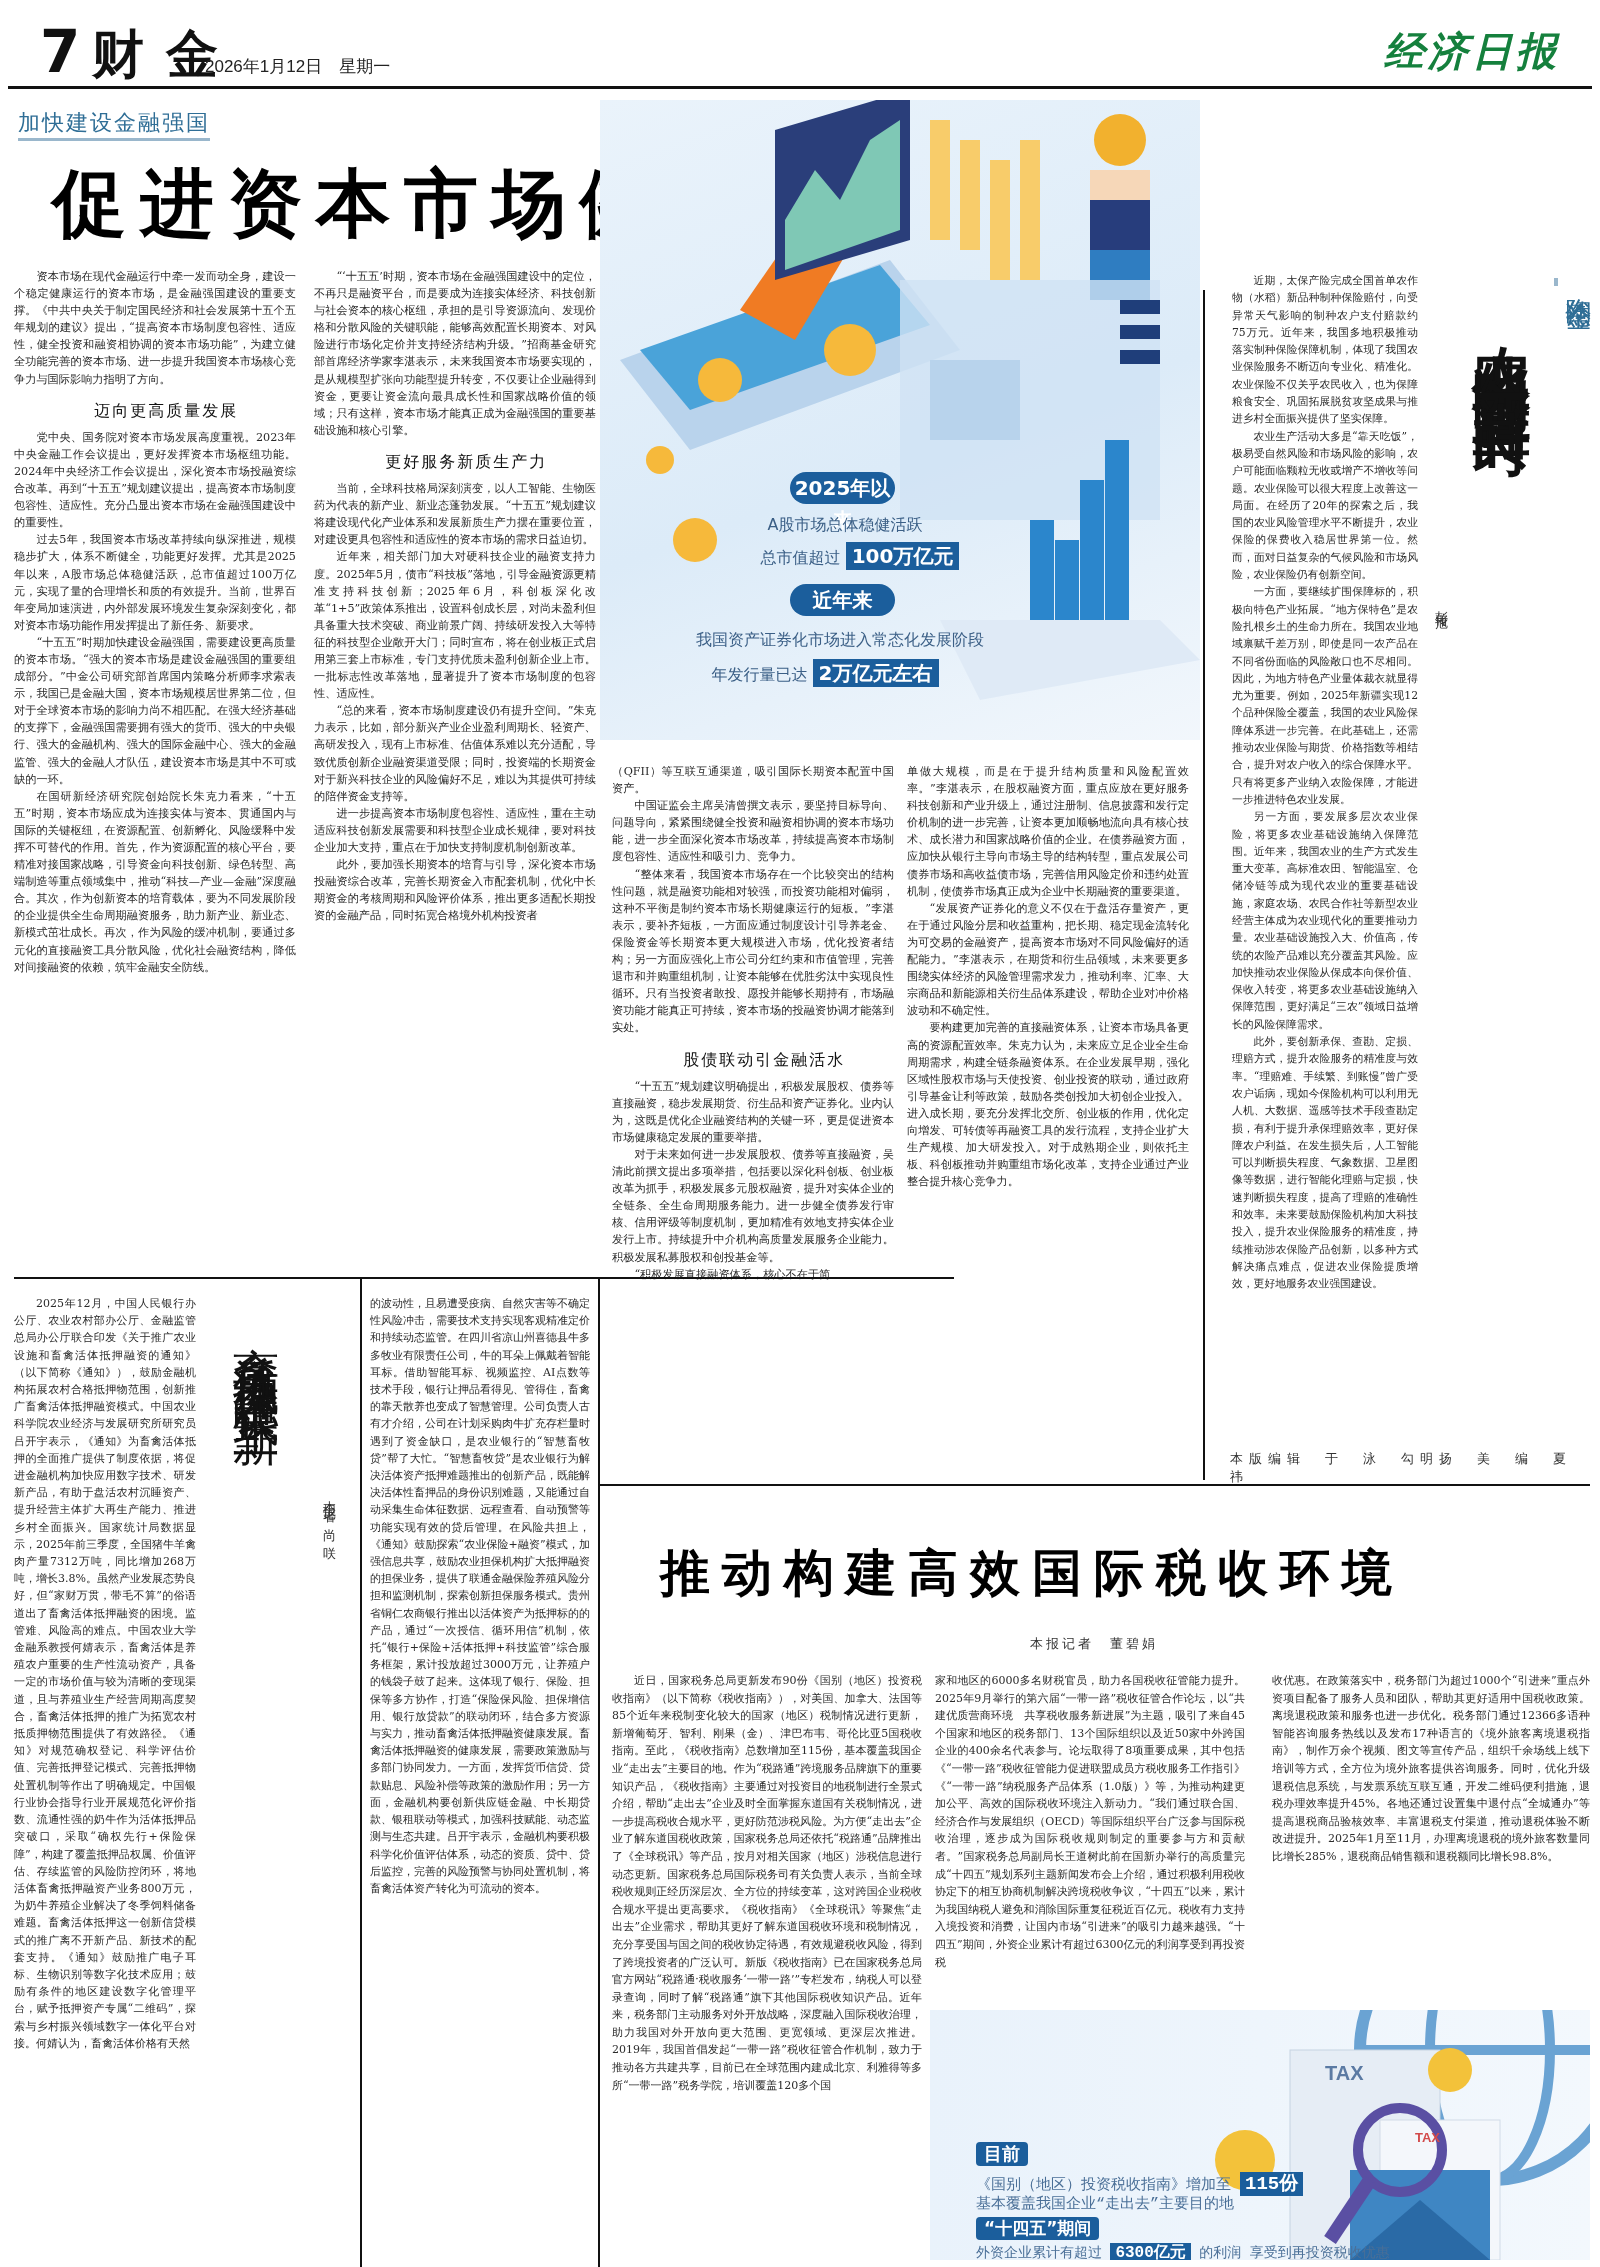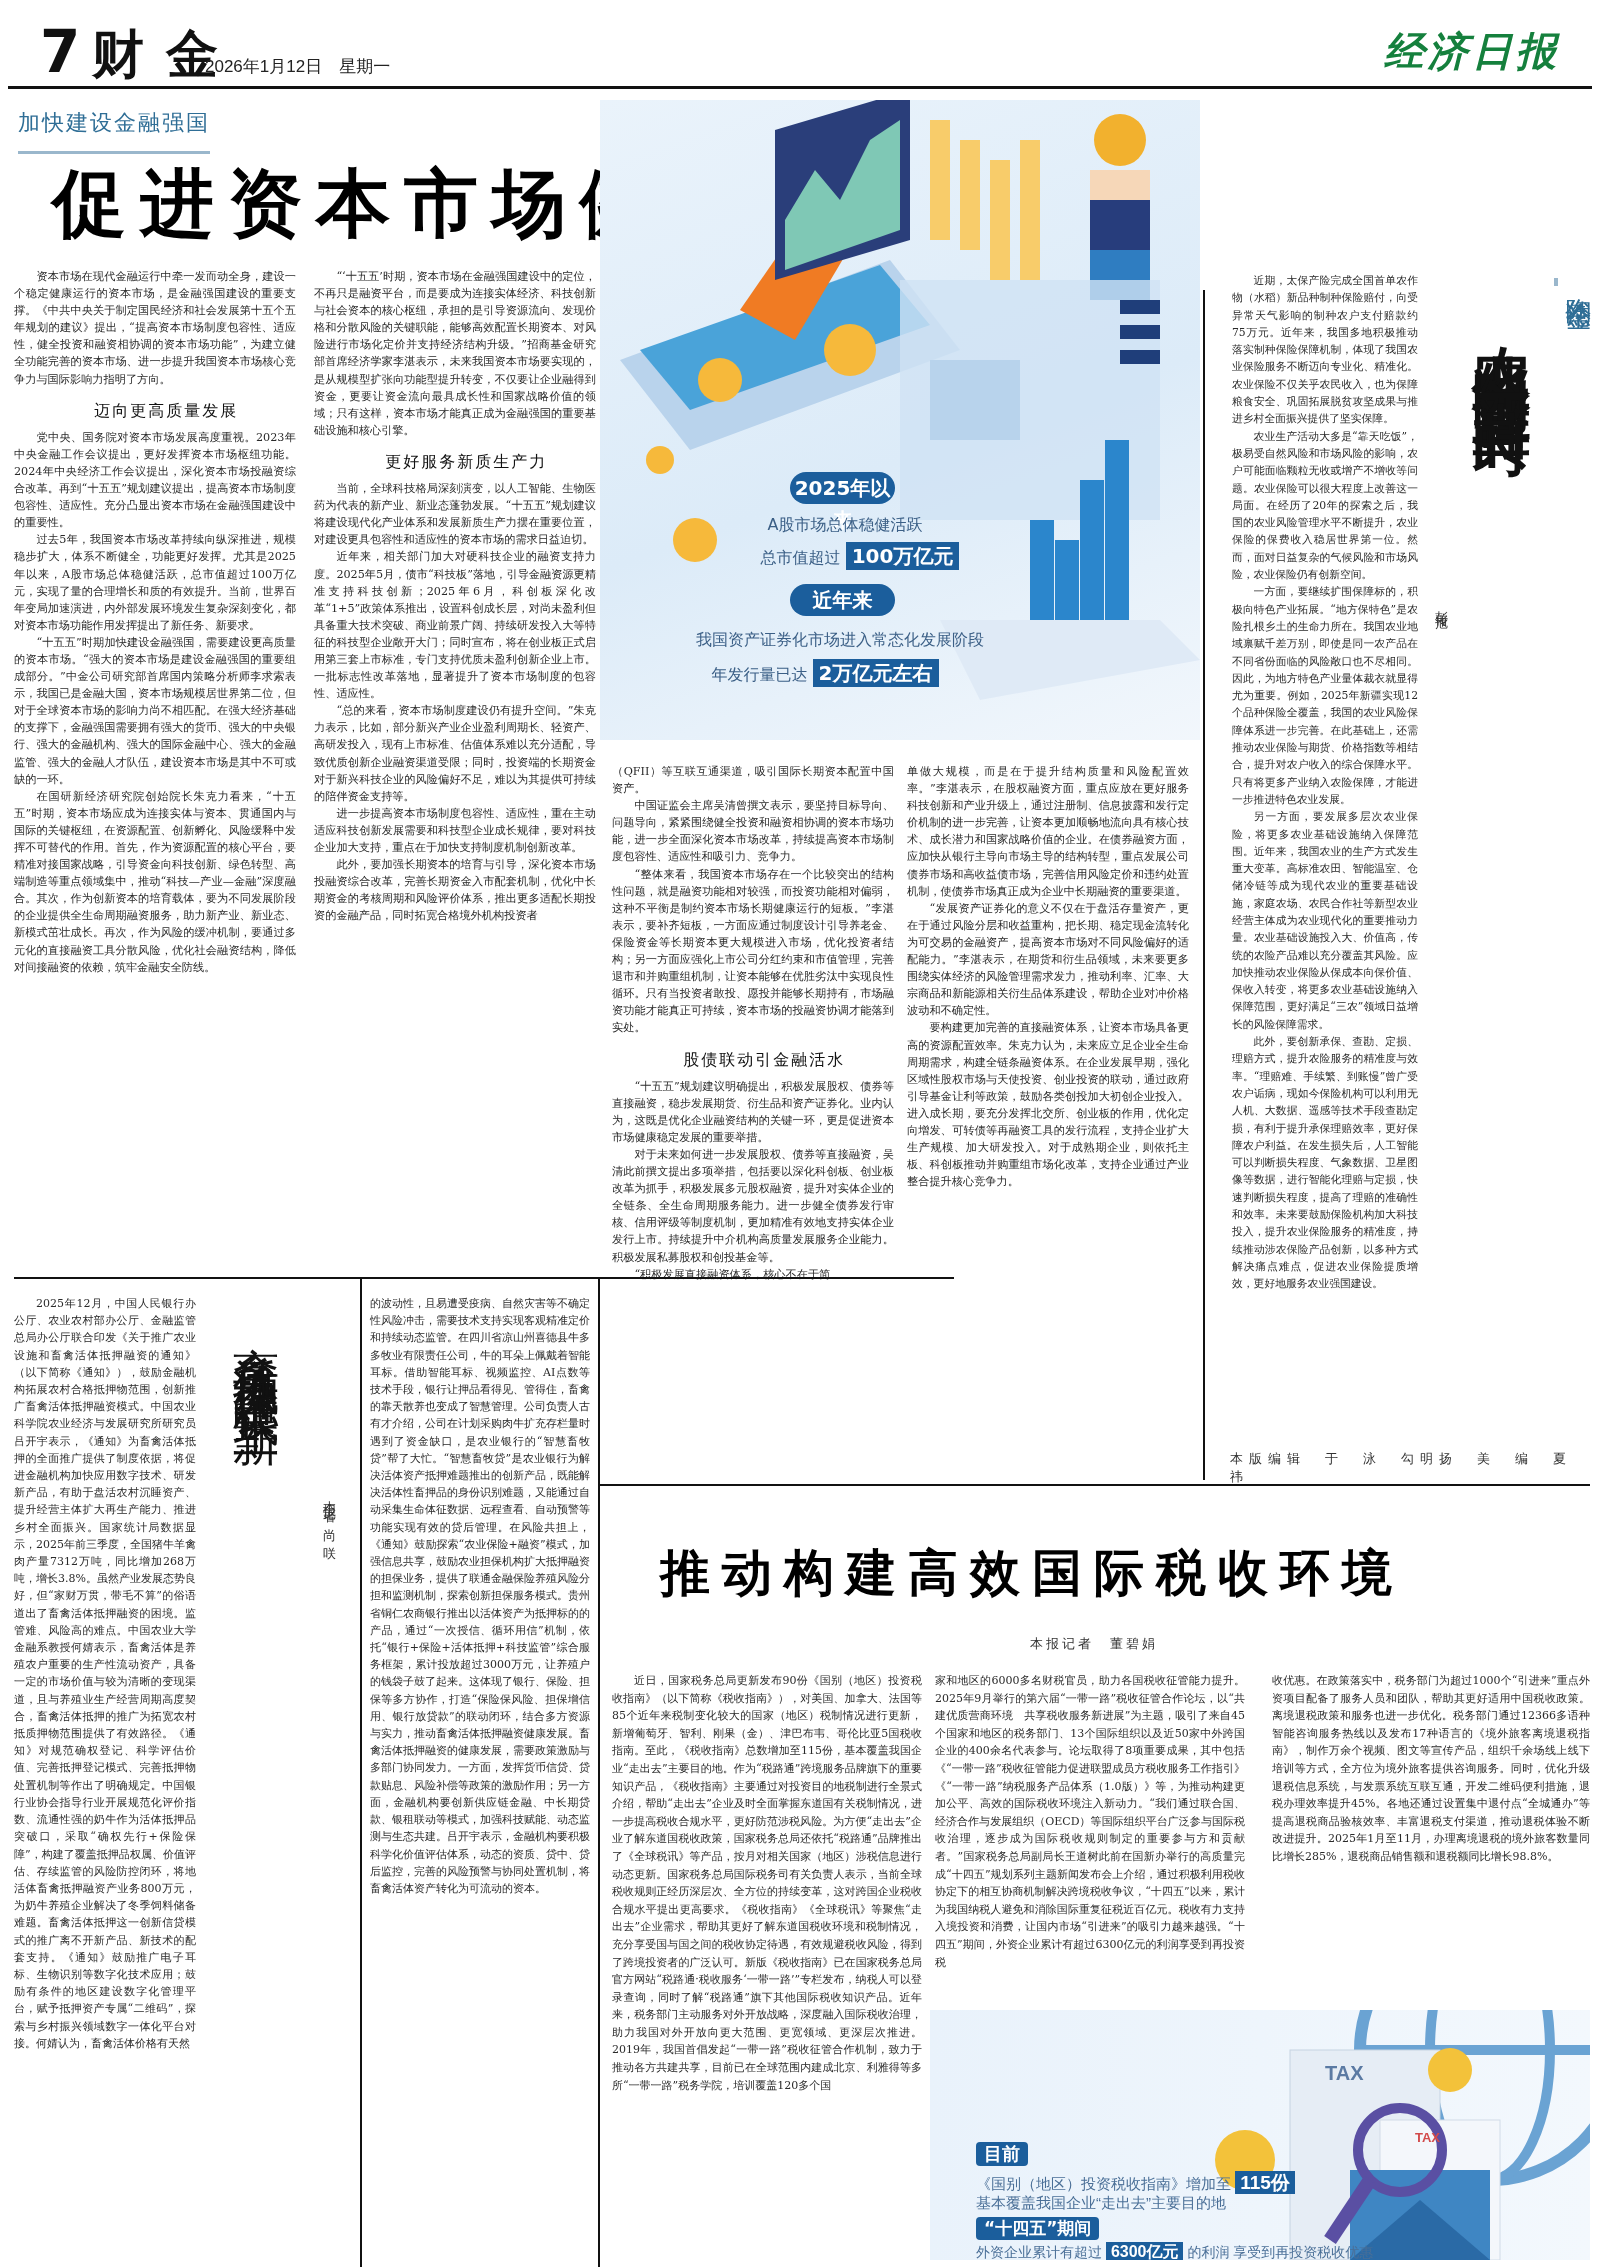--- a/index.html
+++ b/index.html
@@ -3,42 +3,42 @@
 <meta charset="utf-8">
 <style>
   *{box-sizing:border-box;margin:0;padding:0}
   body{width:1600px;height:2267px;background:#fff;font-family:"DejaVu Serif","Liberation Serif",serif;color:#222;position:relative;overflow:hidden}
   .abs{position:absolute}
   .masthead-num{left:40px;top:22px;font-family:"DejaVu Sans","Liberation Sans",sans-serif;font-weight:bold;font-size:58px;line-height:60px;color:#111}
   .masthead-sec{left:92px;top:24px;font-size:52px;font-weight:bold;letter-spacing:22px;color:#111;line-height:60px}
   .masthead-date{left:205px;top:55px;font-family:"Liberation Sans",sans-serif;font-size:17px;color:#222}
   .masthead-logo{right:40px;top:24px;font-size:40px;font-weight:bold;font-style:italic;letter-spacing:4px;color:#15803d}
   .top-rule{left:8px;right:8px;top:86px;height:3px;background:#111}
-  .column-tag{left:18px;top:108px;font-size:22px;color:#2f6e96;letter-spacing:2px;border-bottom:3px solid #9ab7cc;padding-bottom:13px}
+  .column-tag{left:18px;top:108px;font-size:22px;color:#2f6e96;letter-spacing:2px;border-bottom:3px solid #9ab7cc;padding-bottom:0}
   .headline1{left:52px;top:158px;font-family:"DejaVu Sans","Liberation Sans",sans-serif;font-weight:900;font-size:74px;letter-spacing:14px;color:#000;line-height:90px}
   .byline1{left:980px;top:112px;font-size:13px;color:#333;letter-spacing:2px}
   .body-text{font-size:11.2px;line-height:17.1px;text-align:justify;color:#2a2a2a;text-indent:2em}
   .body-text p{text-indent:2em}
   .col{position:absolute}
   .subhead{font-family:"DejaVu Sans","Liberation Sans",sans-serif;font-weight:normal;font-size:16px;text-align:center;margin:14px 0 10px;letter-spacing:2px;color:#111}
   .infographic{left:600px;top:100px;width:600px;height:640px;background:linear-gradient(160deg,#eaf3fb 0%,#dcebf8 55%,#f2f7fc 100%);overflow:hidden}
   .ig-pill{position:absolute;background:#1b5e9c;color:#fff;border-radius:24px;font-family:"DejaVu Sans","Liberation Sans",sans-serif;font-weight:bold;text-align:center}
   .ig-text{position:absolute;font-family:"DejaVu Sans","Liberation Sans",sans-serif;color:#3b5f86;font-size:16px;text-align:center}
   .ig-hl{background:#1b5e9c;color:#fff;font-weight:bold;padding:2px 6px;font-size:20px}
   .side-rule{position:absolute;background:#111}
   .vertical-title{position:absolute;font-family:"DejaVu Sans","Liberation Sans",sans-serif;font-weight:bold;writing-mode:vertical-rl;color:#111}
   .commentary-tag{position:absolute;writing-mode:vertical-rl;font-size:26px;color:#2f6e96;border-left:4px solid #9ab7cc;padding-left:4px;letter-spacing:2px}
   .byline-v{position:absolute;writing-mode:vertical-rl;font-size:13px;color:#333;letter-spacing:3px}
   .editors{position:absolute;left:1230px;top:1450px;font-size:13px;color:#333;letter-spacing:6px;word-spacing:14px}
   .box{position:absolute;border:2px solid #111}
   .headline2{position:absolute;left:660px;top:1540px;font-family:"DejaVu Serif","Liberation Serif",serif;font-weight:700;font-size:50px;letter-spacing:12px;color:#000}
   .byline2{position:absolute;left:1030px;top:1635px;font-size:13px;color:#333;letter-spacing:3px}
   .tax-graphic{position:absolute;left:930px;top:2010px;width:660px;height:250px;background:linear-gradient(90deg,#e9f2fb,#f3f8fd);overflow:hidden}
   .tax-pill{position:absolute;background:#1b5e9c;color:#fff;font-family:"DejaVu Sans","Liberation Sans",sans-serif;font-weight:bold;border-radius:4px;padding:0 8px}
-  .tax-line{position:absolute;font-family:Liberation Sans, sans-serif;color:#4a6f97;font-size:15px}
+  .tax-line{position:absolute;font-family:Liberation Mono, monospace;color:#4a6f97;font-size:15px}
   .tax-hl{background:#1b5e9c;color:#fff;font-weight:bold;padding:1px 5px;font-size:19px}
 </style>
 </head>
 <body>
 
 <div class="abs masthead-num">7</div>
 <div class="abs masthead-sec">财金</div>
 <div class="abs masthead-date">2026年1月12日　星期一</div>
 <div class="abs masthead-logo">经济日报</div>
 <div class="abs top-rule"></div>

